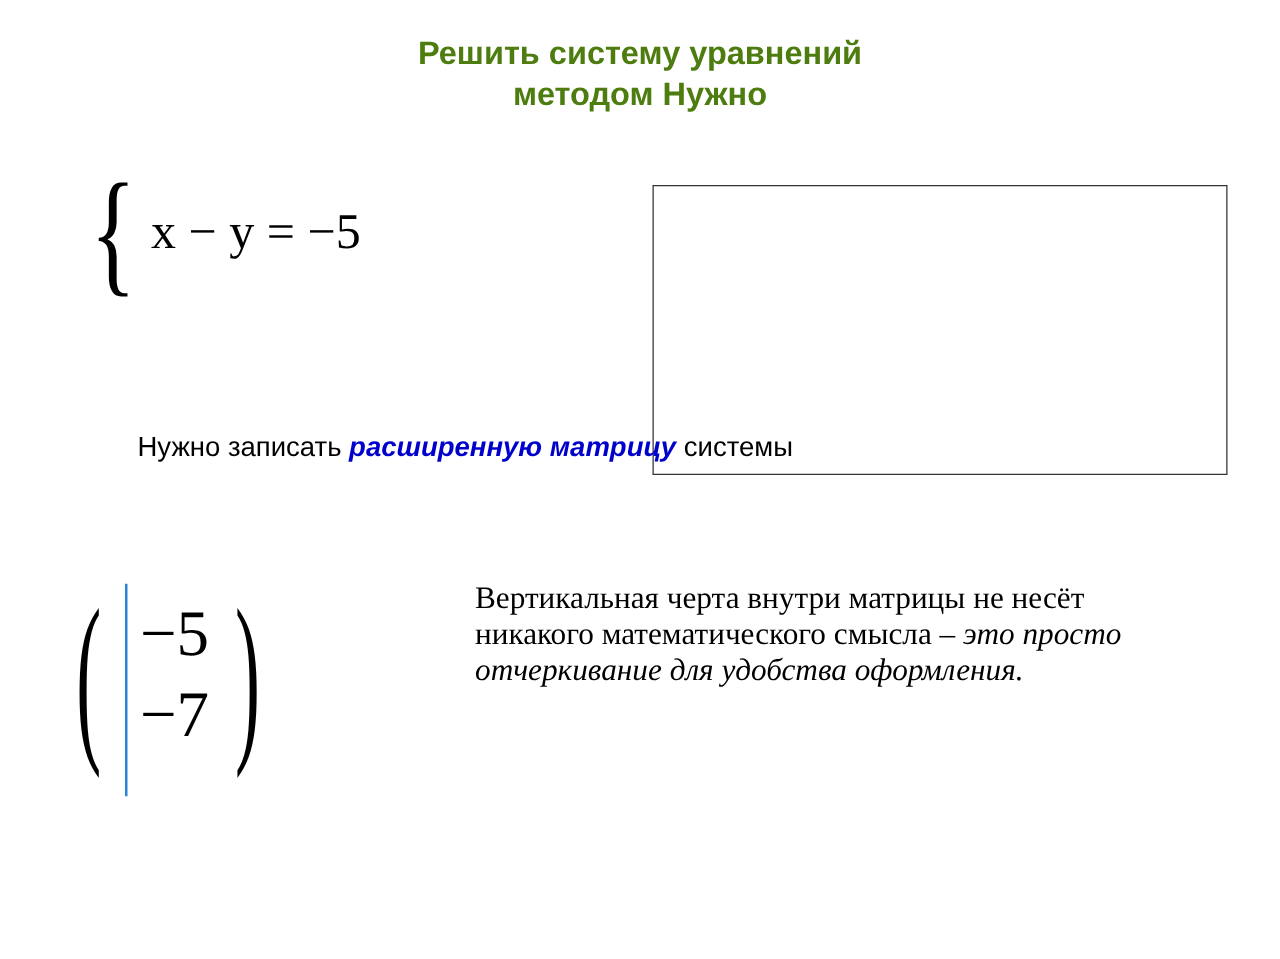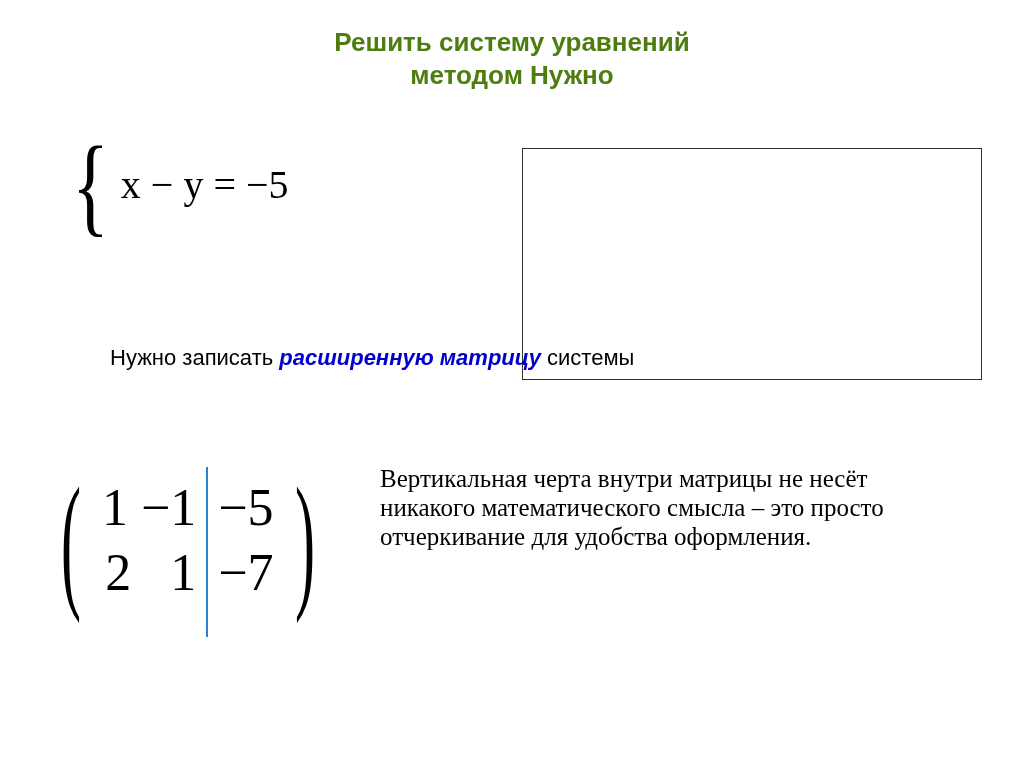--- a/index.html
+++ b/index.html
@@ -112,21 +112,21 @@
   .expl2 {
     position: absolute;
     left: 380px;
     top: 465px;
     width: 580px;
     font-family: "Times New Roman", Times, serif;
     font-size: 25px;
     line-height: 1.15;
     color: #000;
   }
-  .expl2 .ital { }
+  .expl2 .ital { font-style: italic; }
   .nn { font-style: normal; }
 </style>
 </head>
 <body>
 
 <div class="title">
   <span>Решить систему уравнений</span><br>
   <span>методом Нужно</span>
 </div>
 
@@ -143,28 +143,20 @@
   <span class="frame-caption"></span>
 </div>
 
 <div class="explain1">
   <span>Нужно записать </span><span class="em">расширенную матрицу</span><span> системы</span>
 </div>
 
 <div class="matrix">
   <span class="paren">(</span>
   <div class="matrix-body">
-    <div class="matrix-left">
-      <div class="matrix-row">
-        <span>1</span>&nbsp;<span>−1</span>
-      </div>
-      <div class="matrix-row">
-        <span>2</span>&nbsp;&nbsp;&nbsp;<span>1</span>
-      </div>
-    </div>
     <div class="vline"></div>
     <div class="matrix-right">
       <div class="matrix-row">
         <span>−5</span>
       </div>
       <div class="matrix-row">
         <span>−7</span>
       </div>
     </div>
   </div>

